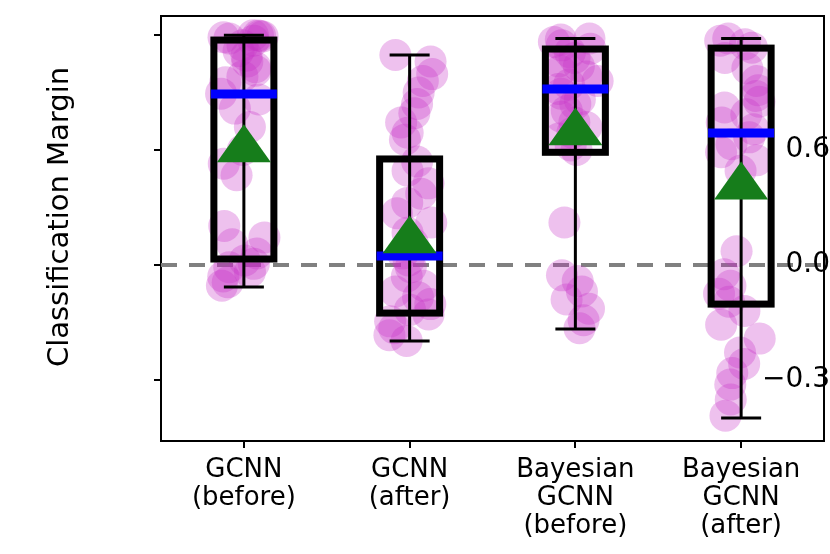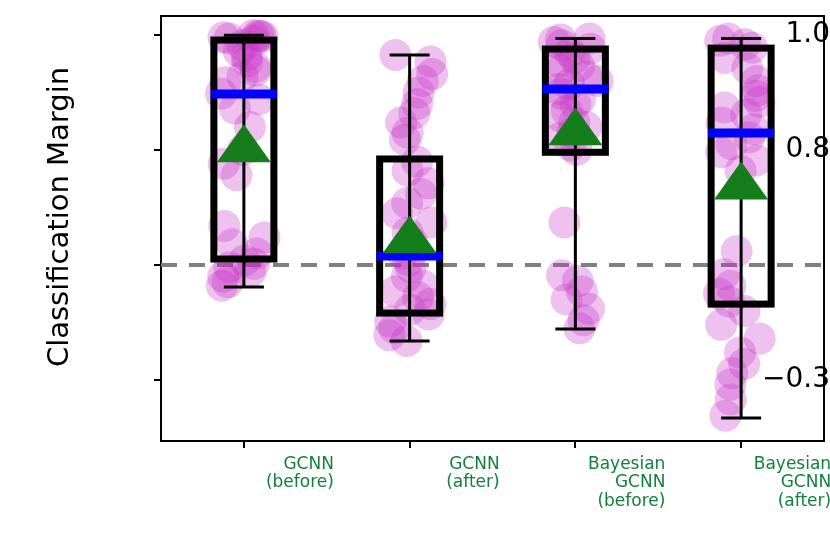--- a/index.html
+++ b/index.html
@@ -6,21 +6,21 @@
   body{width:830px;height:554px;overflow:hidden;font-family:"DejaVu Sans",sans-serif;}
   #fig{position:relative;width:830px;height:554px;background:#ffffff;}
   #ylabel{
     position:absolute;left:-152px;top:200px;width:420px;
     transform:rotate(-90deg);transform-origin:center center;
     text-align:center;font-size:29px;color:#000;letter-spacing:0px;
     white-space:nowrap;
   }
   .ytick-label{position:absolute;right:0;text-align:right;font-size:28px;color:#000;white-space:nowrap;}
   .xtick-mark{position:absolute;width:2px;background:#000;}
-  .xtick-label{position:absolute;text-align:right;font-size:17px;color:#15803d;line-height:1.08;}
+  .xtick-label{position:absolute;text-align:center;font-size:26px;color:#000000;line-height:1.08;}
   #plotsvg{position:absolute;left:0;top:0;}
 </style>
 </head>
 <body>
 
 <div id="fig">
 
   <div id="ylabel">Classification Margin</div>
 
   <svg id="plotsvg" width="830" height="554">
@@ -189,22 +189,22 @@
         <circle cx="725.4518060718323" cy="415.65" r="16" fill="#c832c8" fill-opacity="0.3"></circle>
       </g>
       <line x1="741.125" y1="38.45000000000002" x2="741.125" y2="417.95000000000005" stroke="#000" stroke-width="3"></line>
       <line x1="721.125" y1="38.45000000000002" x2="761.125" y2="38.45000000000002" stroke="#000" stroke-width="3"></line>
       <line x1="721.125" y1="417.95000000000005" x2="761.125" y2="417.95000000000005" stroke="#000" stroke-width="3"></line>
       <rect x="711.125" y="48.110000000000014" width="60" height="255.99" fill="#ffffff" fill-opacity="0" stroke="#000000" stroke-width="7"></rect>
       <line x1="708.125" y1="132.98000000000002" x2="774.125" y2="132.98000000000002" stroke="#0000ff" stroke-width="9"></line>
       <polygon points="741.125,161.61 714.125,199.41000000000003 768.125,199.41000000000003" fill="#167d1b"></polygon>
     </svg>
 
-<div class="ytick-label" style="top: 16px; width: 147px;">1.0</div>
-    <div class="ytick-label" style="top: 131px; width: 147px;">0.8</div>
+    <div class="ytick-label" style="top: 131px; width: 147px;">0.6</div>
+    <div class="ytick-label" style="top: 246px; width: 147px;">0.0</div>
     <div class="ytick-label" style="top: 361px; width: 147px;">−0.3</div>
     <div class="xtick-mark" style="left: 242.875px; top: 441px; height: 7px;"></div>
     <div class="xtick-label" style="left: 153.875px; top: 454px; width: 180px;">
       <div>GCNN</div>
       <div>(before)</div>
     </div>
     <div class="xtick-mark" style="left: 408.625px; top: 441px; height: 7px;"></div>
     <div class="xtick-label" style="left: 319.625px; top: 454px; width: 180px;">
       <div>GCNN</div>
       <div>(after)</div>

